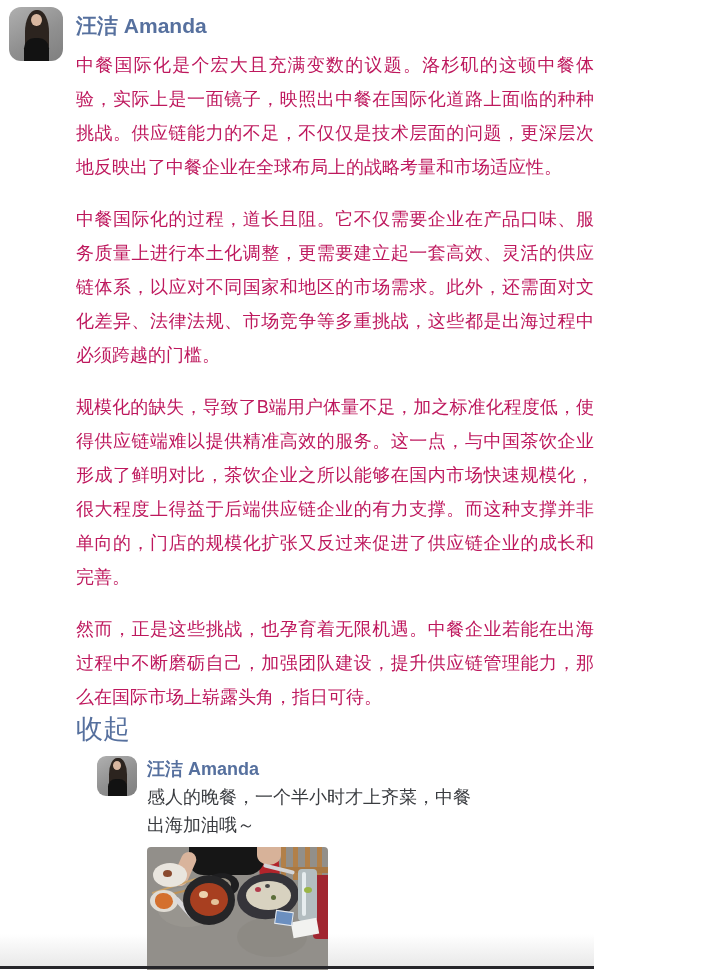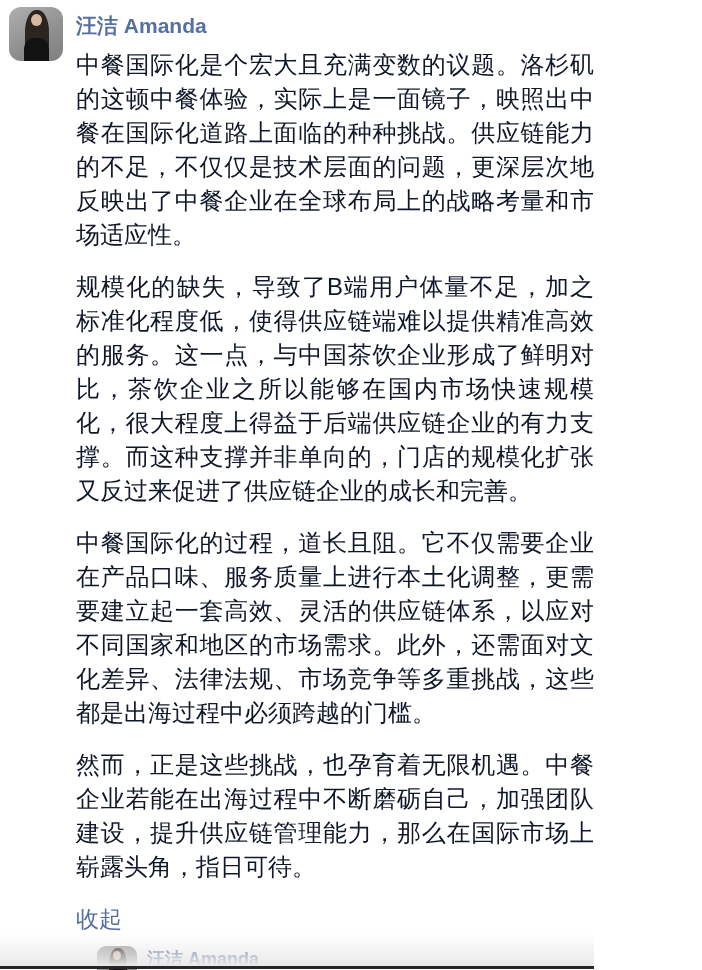--- a/index.html
+++ b/index.html
@@ -12,24 +12,24 @@
   .av-lg{width:54px;height:54px;border-radius:12px;}
   .av-sm{width:40px;height:40px;border-radius:9px;}
   .av-hair{position:absolute;left:30%;top:6%;width:44%;height:88%;background:#2c241f;
            border-radius:46% 46% 28% 28%;}
   .av-face{position:absolute;left:41%;top:13%;width:20%;height:22%;background:#d8b7a0;border-radius:50%;}
   .av-body{position:absolute;left:27%;top:57%;width:48%;height:48%;background:#121212;
            border-radius:40% 40% 0 0;}
   
   .content{margin-left:13px;width:616px;}
   .author-main{margin-top:7px;font-size:21px;font-weight:600;color:#56709e;line-height:24px;cursor:pointer;}
-  .body{margin-top:10px;font-size:24px;line-height:34px;color:#0f172a;text-align:justify;}
+  .body{margin-top:10px;font-size:18px;line-height:34px;color:#be185d;text-align:justify;}
   .body p{margin:0 0 18px 0;}
   .body p:last-child{margin-bottom:0;margin-top:12px;}
-  .collapse{display:inline-block;margin-top:20px;font-size:23px;line-height:30px;color:#56709e;cursor:pointer;}
+  .collapse{display:inline-block;margin-top:0;font-size:27px;line-height:30px;color:#56709e;cursor:pointer;}
   
   .quote{display:flex;margin-top:12px;margin-left:21px;}
   .quote-content{margin-left:10px;}
   .q-author{margin-top:2px;font-size:18px;font-weight:600;color:#56709e;line-height:22px;cursor:pointer;}
   .q-text{margin-top:3px;width:332px;font-size:18px;line-height:28px;color:#3a3c40;}
   
   .photo{position:relative;margin-top:8px;width:181px;height:150px;border-radius:4px;
          overflow:hidden;background:#928f8a;z-index:2;cursor:pointer;}
   .ph{position:absolute;}
   .ph-patch1{left:10px;top:40px;width:60px;height:40px;border-radius:50%;background:#9c9993;opacity:.6;}
@@ -82,35 +82,36 @@
       <div class="av-hair"></div>
       <div class="av-face"></div>
       <div class="av-body"></div>
     </div>
 
     <div class="content">
       <div class="author-main">汪洁 Amanda</div>
 
       <div class="body">
           <p>中餐国际化是个宏大且充满变数的议题。洛杉矶的这顿中餐体验，实际上是一面镜子，映照出中餐在国际化道路上面临的种种挑战。供应链能力的不足，不仅仅是技术层面的问题，更深层次地反映出了中餐企业在全球布局上的战略考量和市场适应性。</p>
+          <p>中餐国际化的过程，道长且阻。它不仅需要企业在产品口味、服务质量上进行本土化调整，更需要建立起一套高效、灵活的供应链体系，以应对不同国家和地区的市场需求。此外，还需面对文化差异、法律法规、市场竞争等多重挑战，这些都是出海过程中必须跨越的门槛。</p>
           <p>规模化的缺失，导致了B端用户体量不足，加之标准化程度低，使得供应链端难以提供精准高效的服务。这一点，与中国茶饮企业形成了鲜明对比，茶饮企业之所以能够在国内市场快速规模化，很大程度上得益于后端供应链企业的有力支撑。而这种支撑并非单向的，门店的规模化扩张又反过来促进了供应链企业的成长和完善。</p>
-          <p>中餐国际化的过程，道长且阻。它不仅需要企业在产品口味、服务质量上进行本土化调整，更需要建立起一套高效、灵活的供应链体系，以应对不同国家和地区的市场需求。此外，还需面对文化差异、法律法规、市场竞争等多重挑战，这些都是出海过程中必须跨越的门槛。</p>
           <p>然而，正是这些挑战，也孕育着无限机遇。中餐企业若能在出海过程中不断磨砺自己，加强团队建设，提升供应链管理能力，那么在国际市场上崭露头角，指日可待。</p>
         </div>
 
       <span class="collapse">收起</span>
 
       <div class="quote">
         <div class="av av-sm">
           <div class="av-hair"></div>
           <div class="av-face"></div>
           <div class="av-body"></div>
         </div>
         <div class="quote-content">
           <div class="q-author">汪洁 Amanda</div>
+          <div class="q-text">感人的晚餐，一个半小时才上齐菜，中餐出海加油哦～</div>
 
           <div class="photo">
             <div class="ph ph-patch1"></div>
             <div class="ph ph-patch2"></div>
             <div class="ph ph-cushion"></div>
             <div class="ph ph-wood"></div>
             <div class="ph ph-woodbar"></div>
             <div class="ph ph-red-r"></div>
             <div class="ph ph-torso"></div>
             <div class="ph ph-arm-l"></div>

